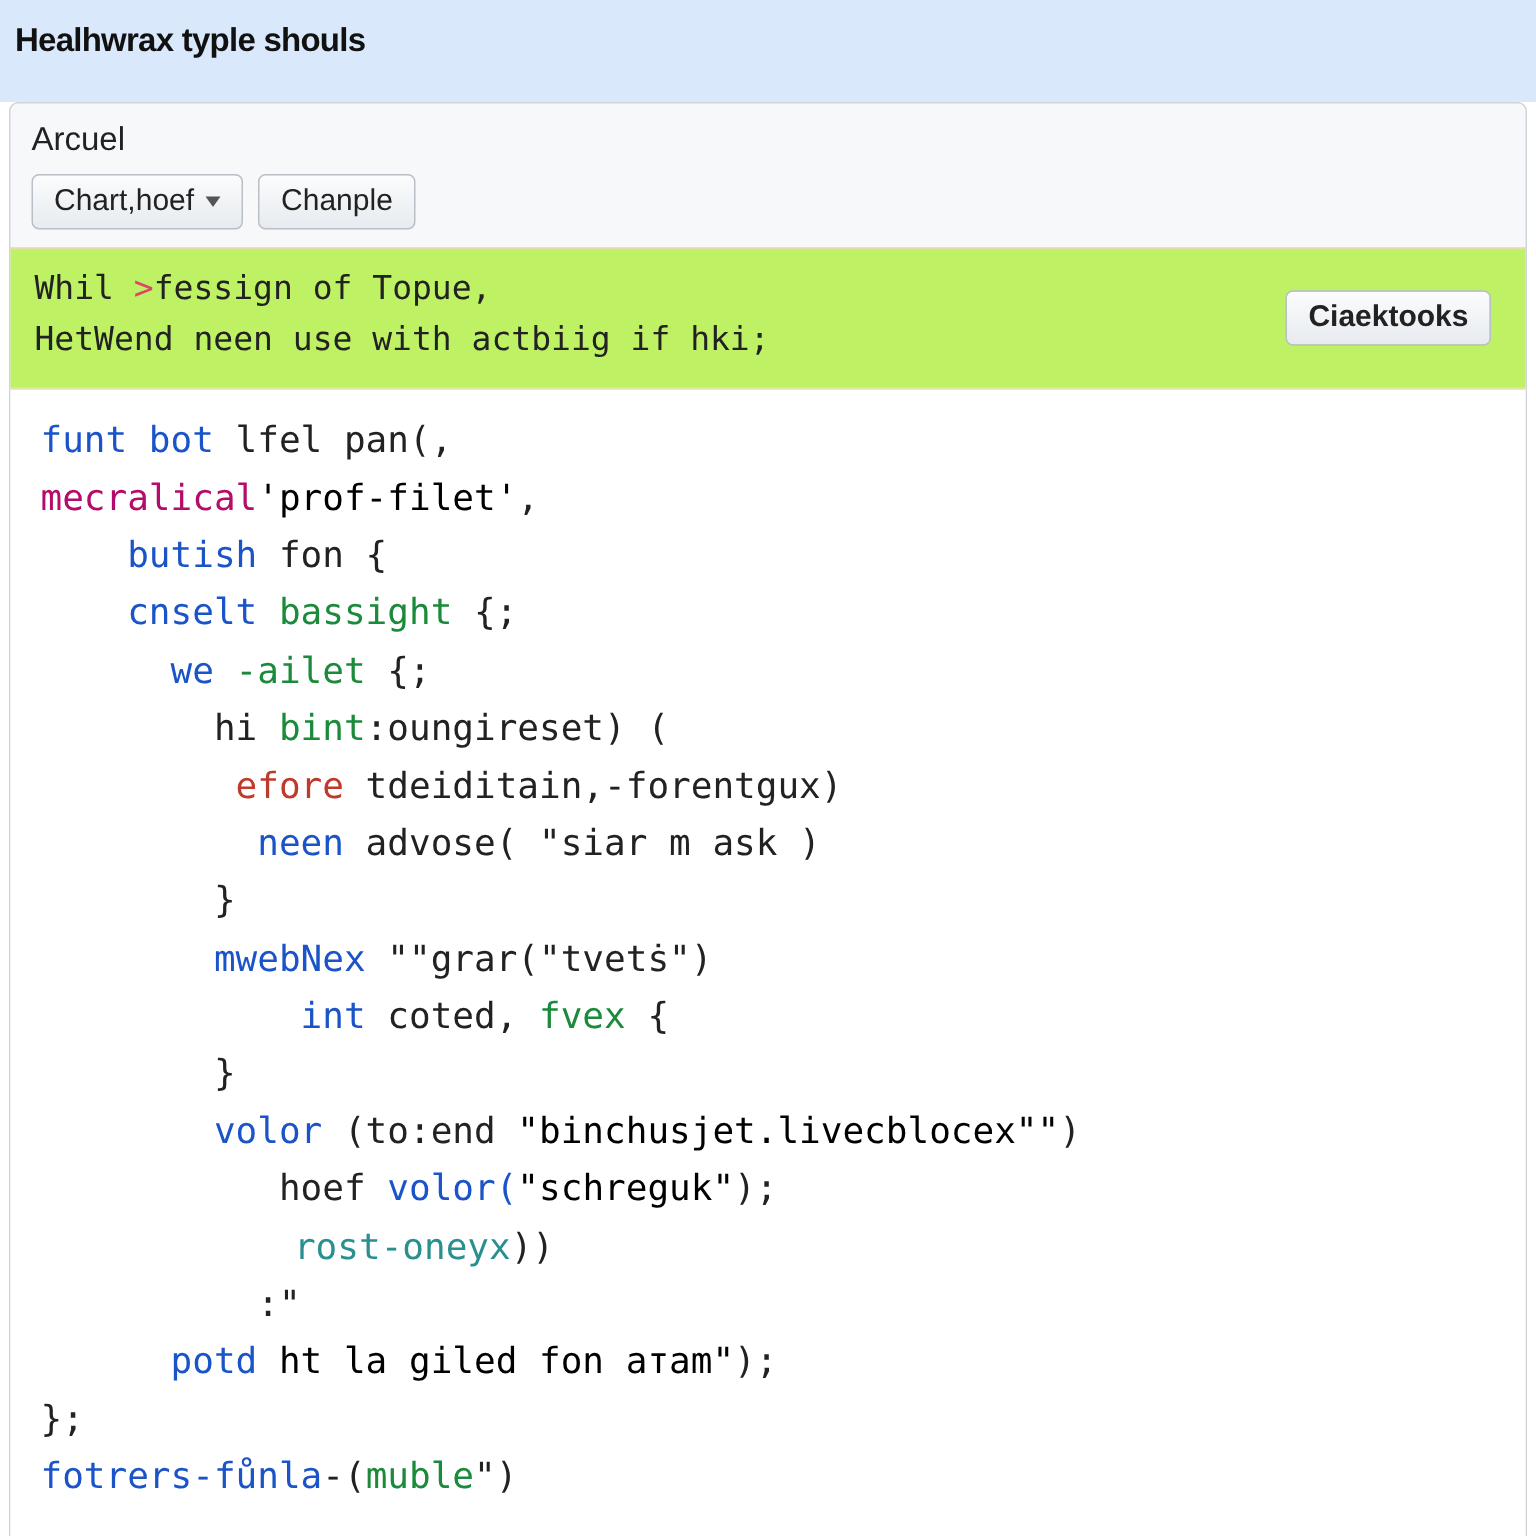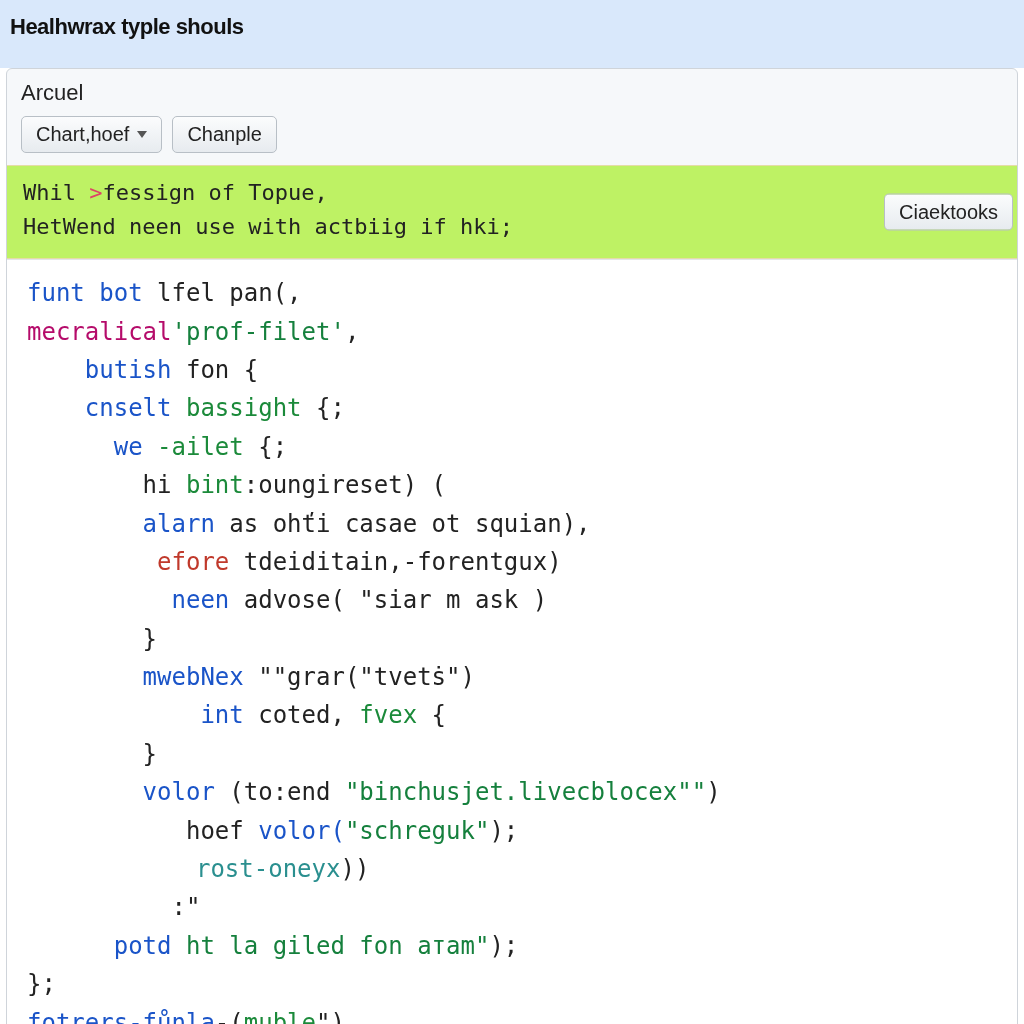--- a/index.html
+++ b/index.html
@@ -58,43 +58,44 @@
   .notice-line {
     font-family: "Menlo", "Consolas", "DejaVu Sans Mono", monospace;
     font-size: 22px;
     color: #222;
     line-height: 1.55;
     white-space: pre;
   }
   .notice-arrow { color: #d46; }
   .notice-btn {
     position: absolute;
-    right: 4px;
+    right: 23px;
     top: 50%;
     transform: translateY(-50%);
     padding: 6px 14px;
     font-size: 20px;
     color: #222;
     background: linear-gradient(#fbfcfd, #e7ebef);
     border: 1px solid #b8bfc6;
     border-radius: 5px;
     cursor: pointer;
+    font-weight: bold;
   }
   .code {
     background: #fff;
     border-top: 1px solid #e2e5e9;
     padding: 14px 20px 20px 20px;
     font-family: "Menlo", "Consolas", "DejaVu Sans Mono", monospace;
     font-size: 24px;
     line-height: 1.6;
   }
   .code .line { white-space: pre; }
   .kw   { color: #1a54c8; }   
   .fn   { color: #b50b6a; }   
-  .str  { color: #15803d; }   
+  .str  { color: #000000; }   
   .id   { color: #1b8a3a; }   
   .key2 { color: #c0392b; }   
   .teal { color: #2a8f8f; margin-left: 10px; }
   .txt  { color: #222; }
 </style>
 </head>
 <body>
 
 <div class="titlebar">
   <h1>Healhwrax typle shouls</h1>
@@ -123,21 +124,20 @@
     </button>
   </div>
 
   <div class="code">
     <div class="line"><span class="kw">funt bot</span><span class="txt"> lfel pan(,</span></div>
     <div class="line"><span class="fn">mecralical</span><span class="str">'prof-filet'</span><span class="txt">,</span></div>
     <div class="line"><span class="txt">    </span><span class="kw">butish</span><span class="txt"> fon</span><span class="txt"> {</span></div>
     <div class="line"><span class="txt">    </span><span class="kw">cnselt</span><span class="id"> bassight</span><span class="txt"> {;</span></div>
     <div class="line"><span class="txt">      </span><span class="kw">we</span><span class="id"> -ailet</span><span class="txt"> {;</span></div>
     <div class="line"><span class="txt">        </span><span class="txt">hi </span><span class="id">bint</span><span class="txt">:oungireset) (</span></div>
-    <div class="line"><span class="txt">        </span><span class="kw">alarn</span><span class="txt"> as ohťi casae ot squian),</span></div>
     <div class="line"><span class="txt">         </span><span class="key2">efore</span><span class="txt"> tdeiditain,-forentgux)</span></div>
     <div class="line"><span class="txt">          </span><span class="kw">neen</span><span class="txt"> advose( "siar m ask )</span></div>
     <div class="line"><span class="txt">        </span><span class="txt">}</span></div>
     <div class="line"><span class="txt">        </span><span class="kw">mwebNex</span><span class="txt"> ""grar("tvetṡ")</span></div>
     <div class="line"><span class="txt">            </span><span class="kw">int</span><span class="txt"> coted, </span><span class="id">fvex</span><span class="txt"> {</span></div>
     <div class="line"><span class="txt">        </span><span class="txt">}</span></div>
     <div class="line"><span class="txt">        </span><span class="kw">volor</span><span class="txt"> (to:end </span><span class="str">"binchusjet.livecblocex""</span><span class="txt">)</span></div>
     <div class="line"><span class="txt">           </span><span class="txt">hoef </span><span class="kw">volor(</span><span class="str">"schreguk"</span><span class="txt">);</span></div>
     <div class="line"><span class="txt">           </span><span class="teal">rost-oneyx</span><span class="txt">))</span></div>
     <div class="line"><span class="txt">          </span><span class="txt">:"</span></div>

